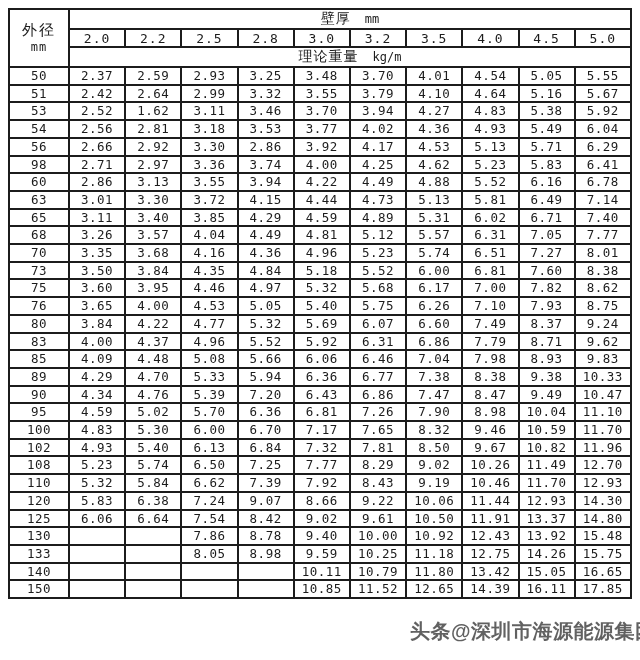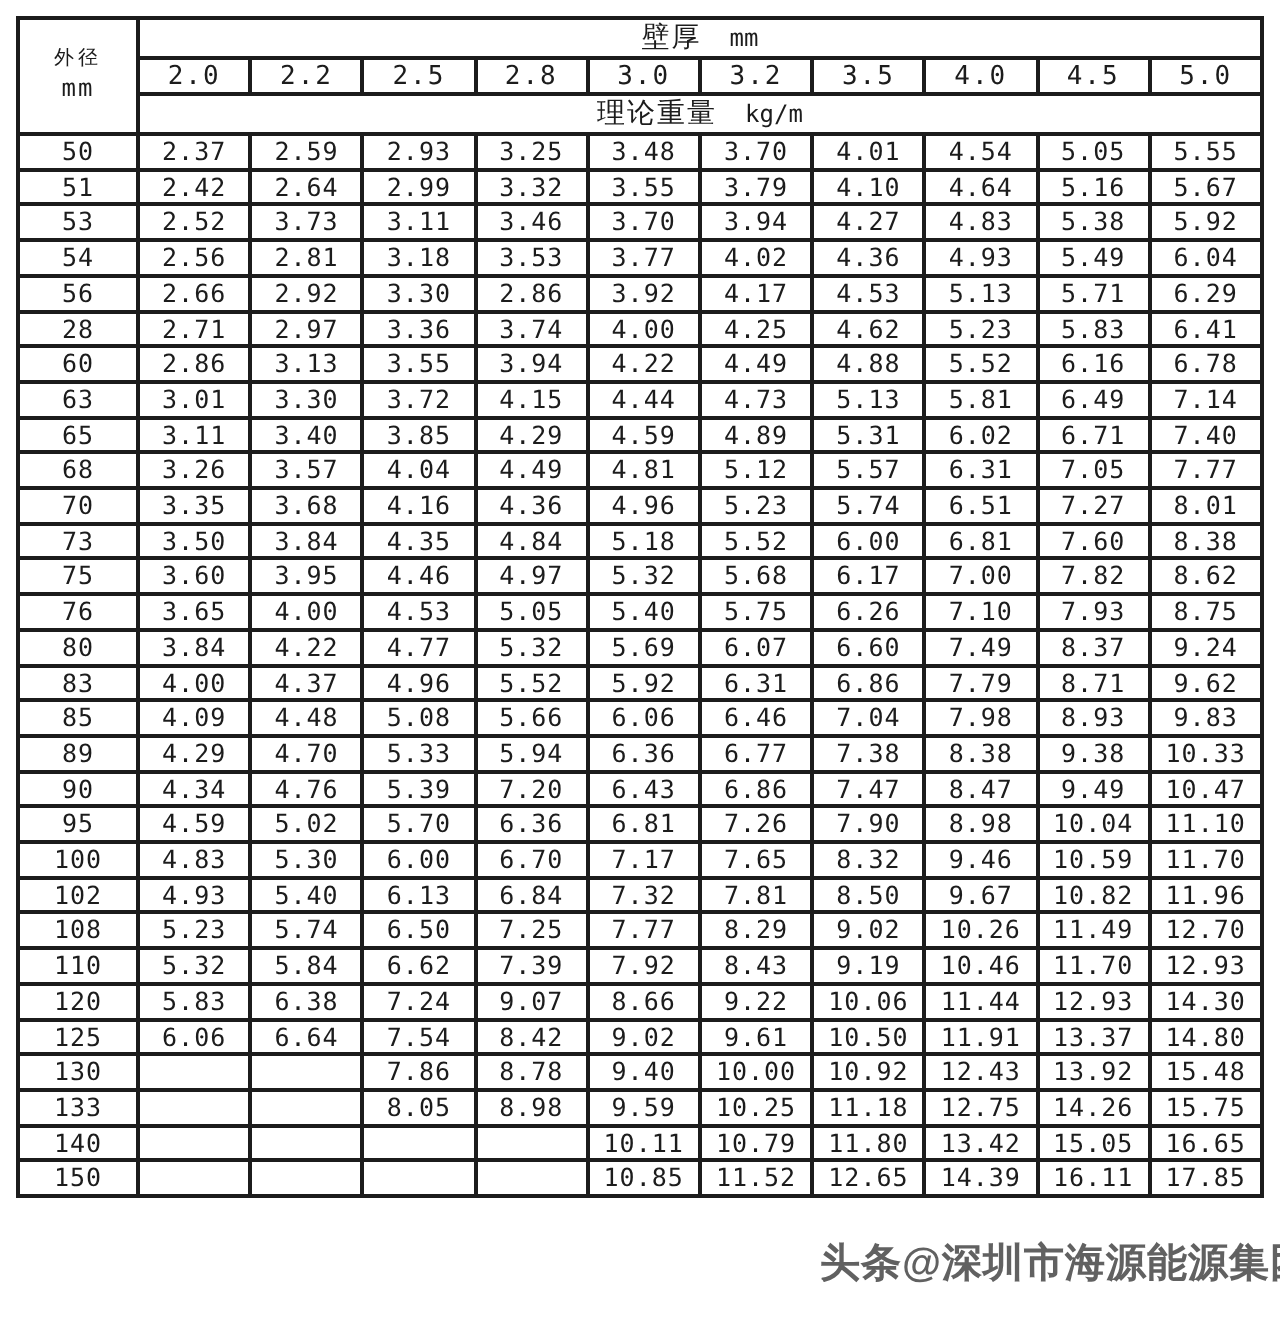--- a/index.html
+++ b/index.html
@@ -37,21 +37,21 @@
     font-weight: normal;
     white-space: nowrap;
     overflow: hidden;
   }
   
   th.od-header {
     width: 60px;
     font-size: 14px;
     line-height: 1.25;
   }
-  th.od-header .od-title { font-size: 10px; letter-spacing: 2px; }
+  th.od-header .od-title { font-size: 15px; letter-spacing: 2px; }
   th.od-header .od-unit  { font-size: 12px; font-family: "DejaVu Sans Mono", monospace; }
   tr.top-header-row th {
     height: 15px;
     font-size: 14px;
     letter-spacing: 1px;
   }
   tr.top-header-row .unit,
   tr.weight-header-row .unit {
     font-family: "DejaVu Sans Mono", monospace;
     font-size: 12px;
@@ -153,21 +153,21 @@
           <td>3.55</td>
           <td>3.79</td>
           <td>4.10</td>
           <td>4.64</td>
           <td>5.16</td>
           <td>5.67</td>
         </tr>
         <tr>
           <th class="od-cell">53</th>
           <td>2.52</td>
-          <td>3.73</td>
+          <td>1.62</td>
           <td>3.11</td>
           <td>3.46</td>
           <td>3.70</td>
           <td>3.94</td>
           <td>4.27</td>
           <td>4.83</td>
           <td>5.38</td>
           <td>5.92</td>
         </tr>
         <tr>
@@ -190,21 +190,21 @@
           <td>3.30</td>
           <td>2.86</td>
           <td>3.92</td>
           <td>4.17</td>
           <td>4.53</td>
           <td>5.13</td>
           <td>5.71</td>
           <td>6.29</td>
         </tr>
         <tr>
-          <th class="od-cell">28</th>
+          <th class="od-cell">98</th>
           <td>2.71</td>
           <td>2.97</td>
           <td>3.36</td>
           <td>3.74</td>
           <td>4.00</td>
           <td>4.25</td>
           <td>4.62</td>
           <td>5.23</td>
           <td>5.83</td>
           <td>6.41</td>

